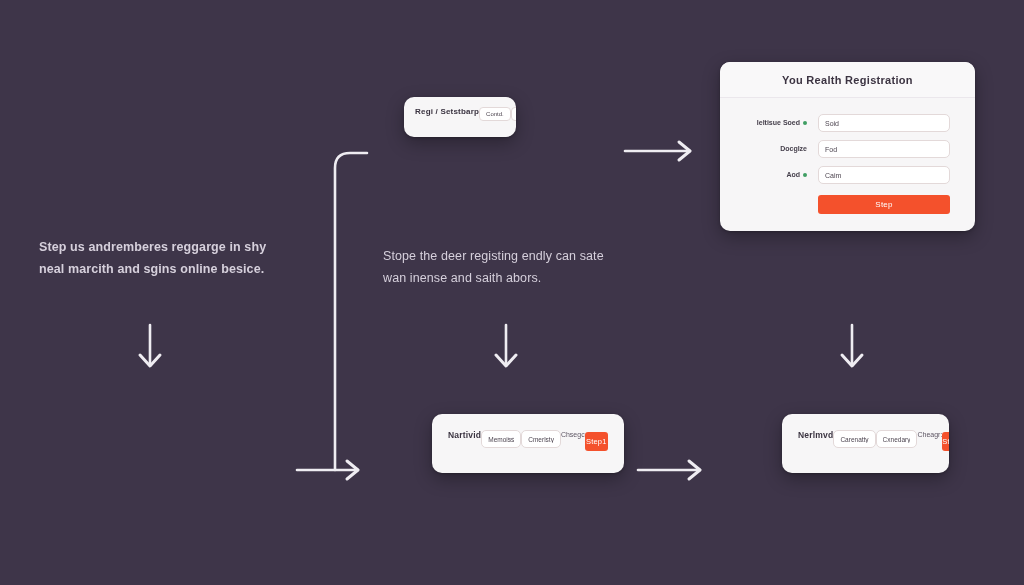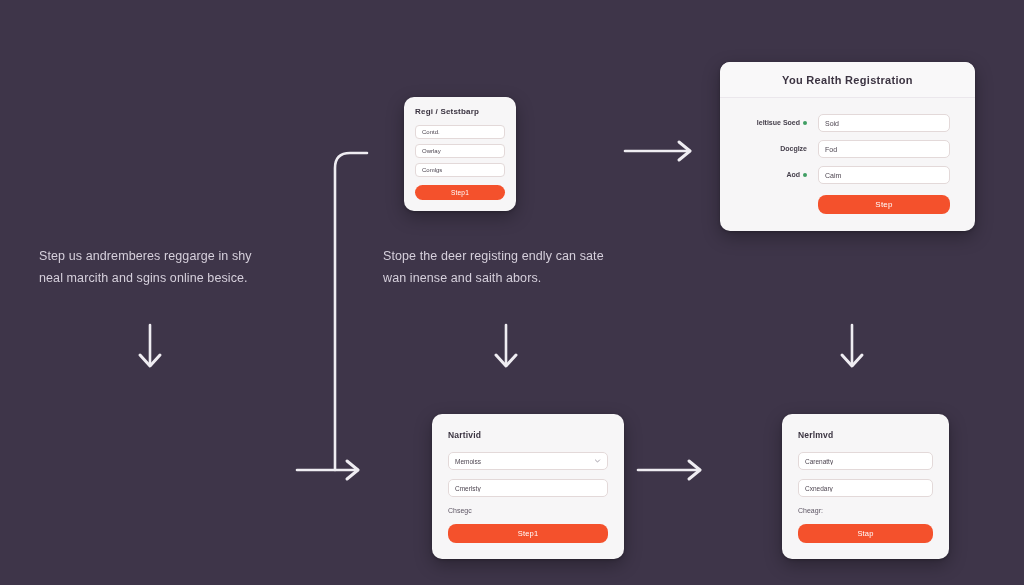--- a/index.html
+++ b/index.html
@@ -40,21 +40,21 @@
     position: absolute;
     background: #f7f6f7;
     border-radius: 10px;
     box-shadow: 0 6px 18px rgba(0,0,0,0.30), 0 1px 3px rgba(0,0,0,0.22);
     overflow: hidden;
   }
 
   .card-body {
     padding: 13px 13px 14px 13px;
     display: flex;
-    flex-direction: column;
+    flex-direction: row;
   }
 
   .card-title {
     font-size: 8.5px;
     font-weight: bold;
     color: #3a3340;
     letter-spacing: 0.2px;
     margin-bottom: 11px;
     white-space: nowrap;
   }
@@ -92,21 +92,21 @@
     font-size: 7px;
     color: #5d5563;
     margin: 1px 0 8px 0;
     white-space: nowrap;
   }
 
   .btn-primary {
     background: #f4512c;
     color: #ffffff;
     border: none;
-    border-radius: 8px;
+    border-radius: 3px;
     height: 18px;
     font-size: 7px;
     font-family: "Liberation Sans", sans-serif;
     font-weight: normal;
     letter-spacing: 0.2px;
     display: flex;
     align-items: center;
     justify-content: center;
     cursor: pointer;
     width: 100%;
@@ -214,21 +214,21 @@
   #card-bot-right .btn-primary { height: 19px; font-size: 7.5px; margin-top: 2px; }
 
   
   .caption {
     position: absolute;
     font-size: 12.5px;
     line-height: 1.72;
     color: #d6d0dc;
     letter-spacing: 0.1px;
   }
-  #caption-1 { left: 39px;  top: 246px; width: 240px; }
+  #caption-1 { left: 39px;  top: 237px; width: 240px; font-weight: bold; }
   #caption-2 { left: 383px; top: 246px; width: 240px; }
   #caption-3 { left: 722px; top: 246px; width: 262px; }
 </style>
 </head>
 <body>
 
 <div id="stage">
 
   <svg id="connectors" viewBox="0 0 1024 585" width="1024" height="585" aria-hidden="true">
     <defs>

